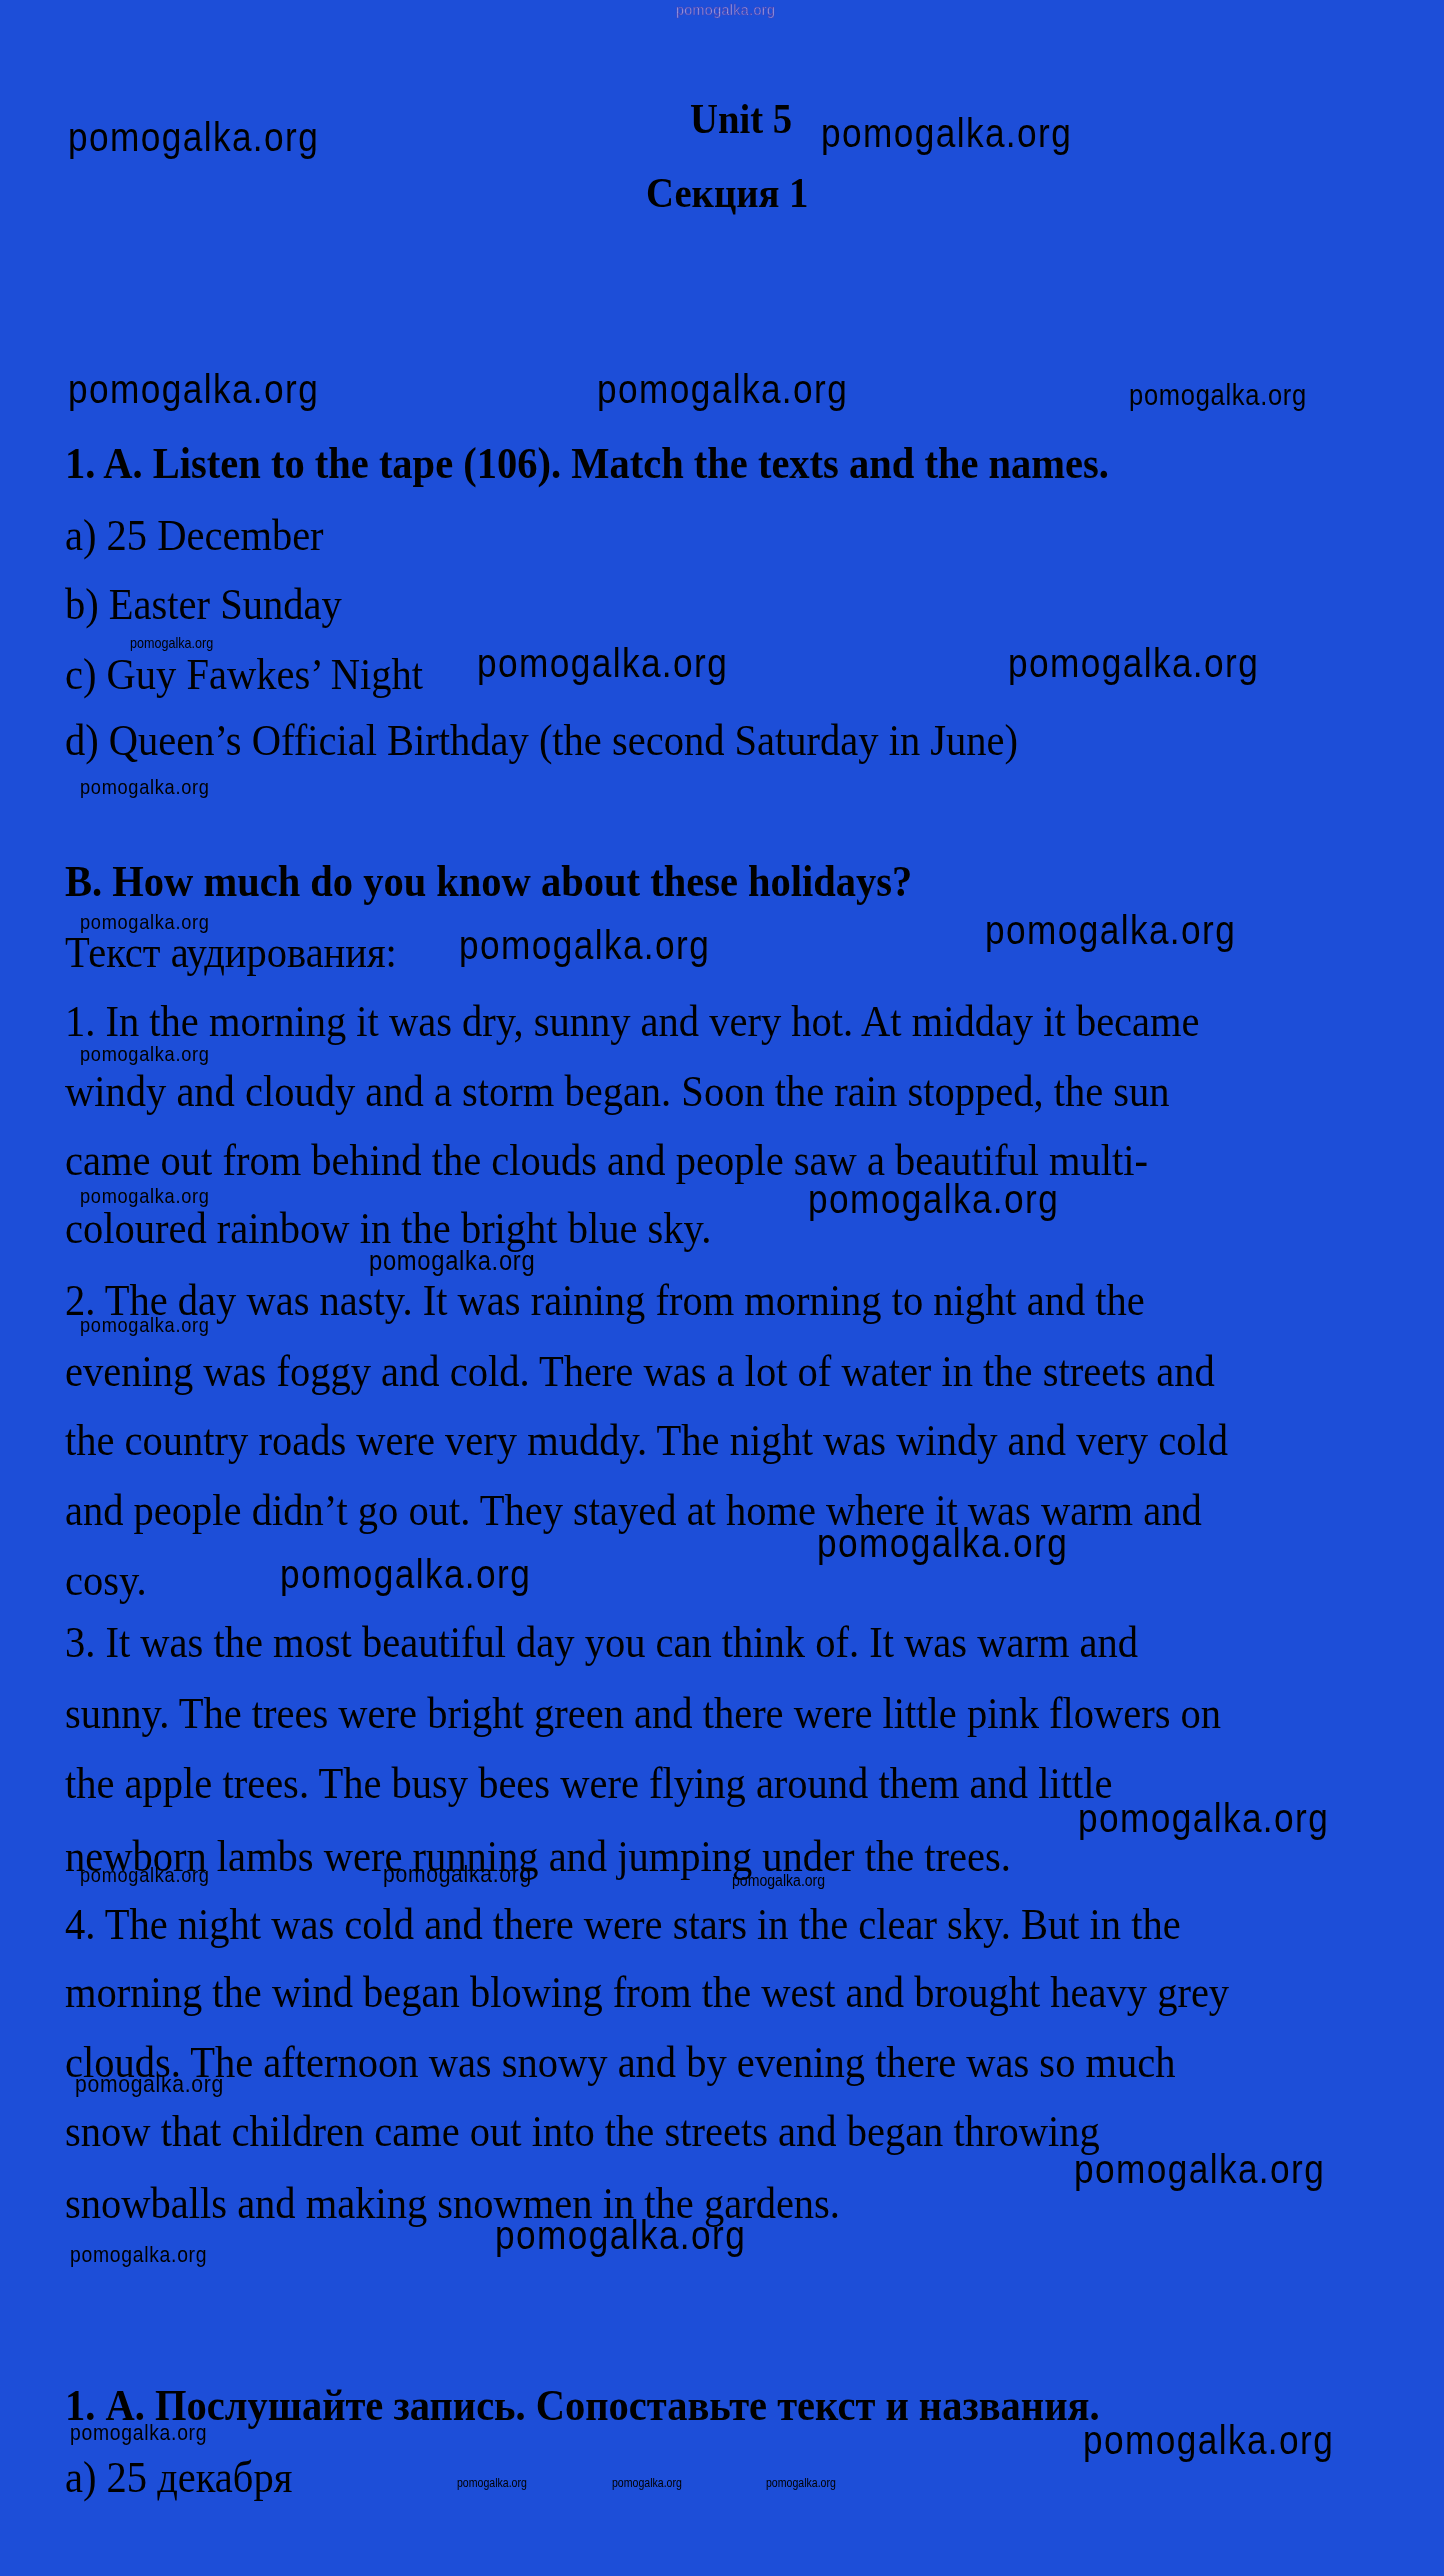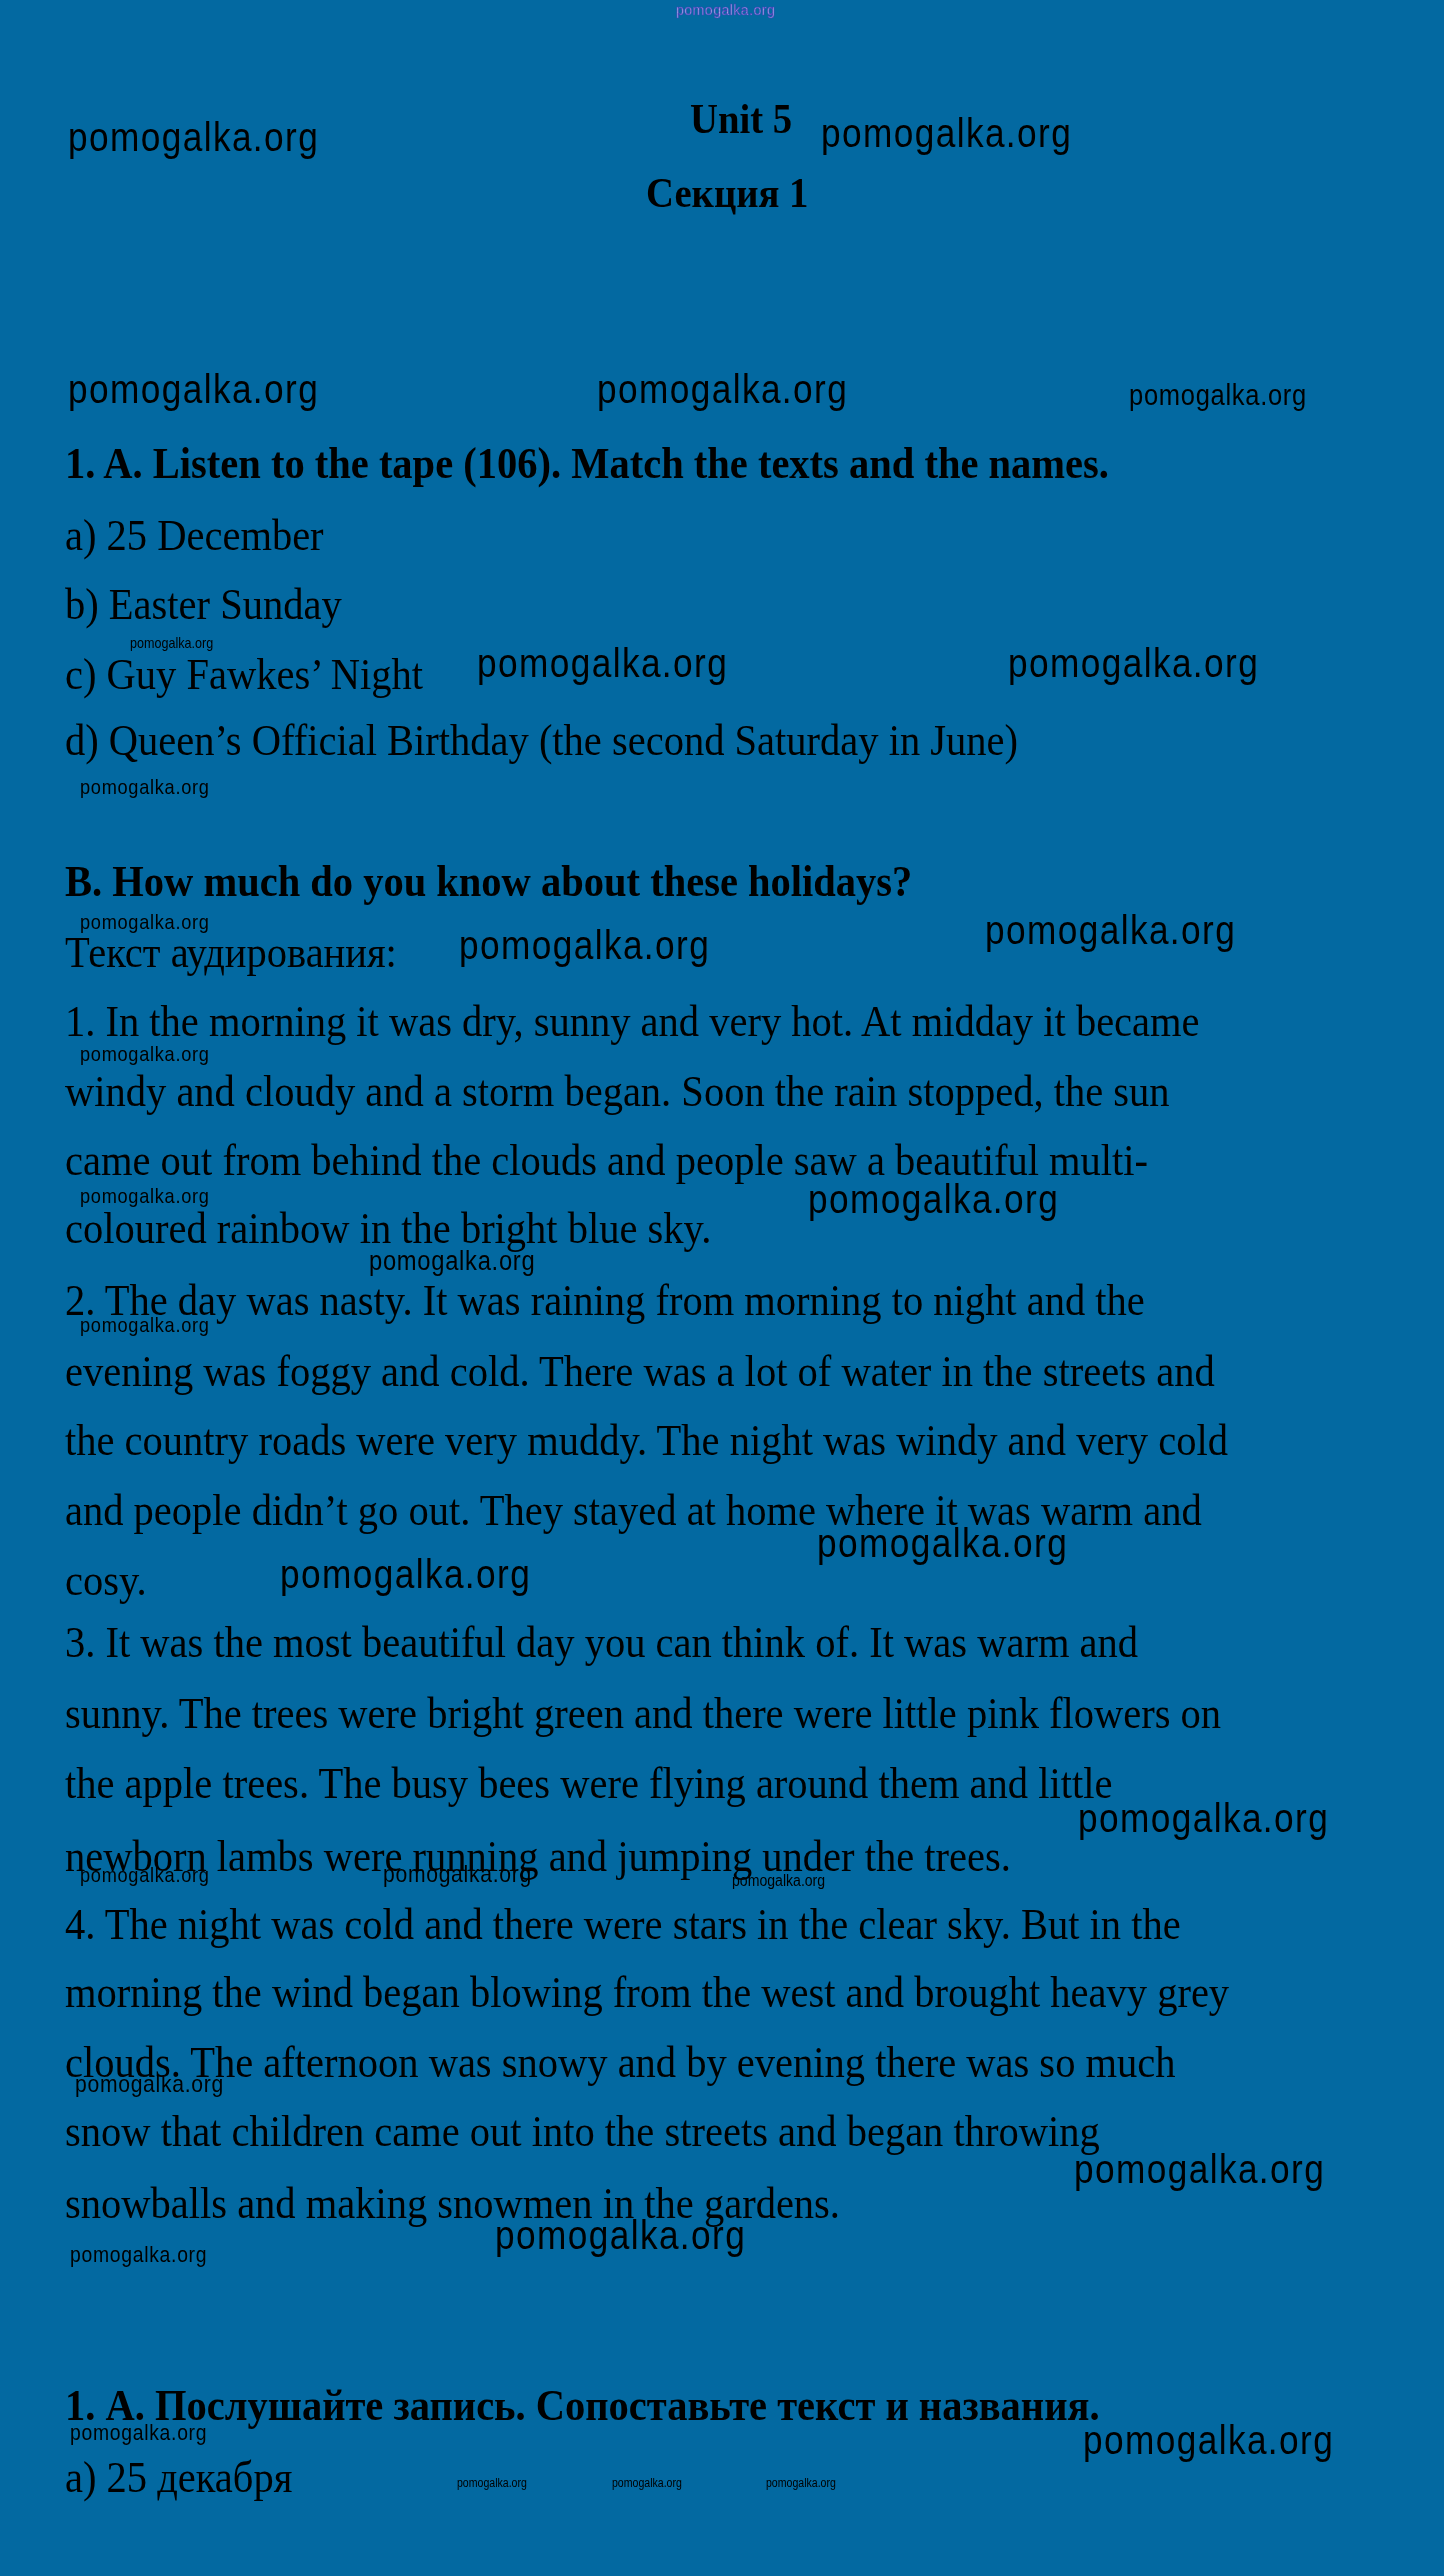--- a/index.html
+++ b/index.html
@@ -4,21 +4,21 @@
 <style>
   html, body {
     margin: 0;
     padding: 0;
     background: #ffffff;
   }
   .page {
     position: relative;
     width: 1444px;
     height: 2576px;
-    background: #0369a1;
+    background: #1d4ed8;
     overflow: hidden;
   }
   .t {
     position: absolute;
     white-space: nowrap;
     transform-origin: 0 0;
     color: #000000;
     line-height: 1.1;
   }
   

